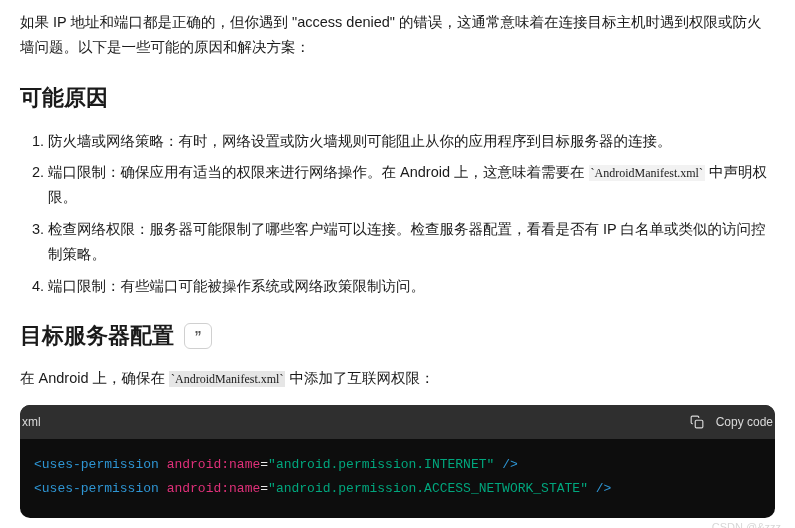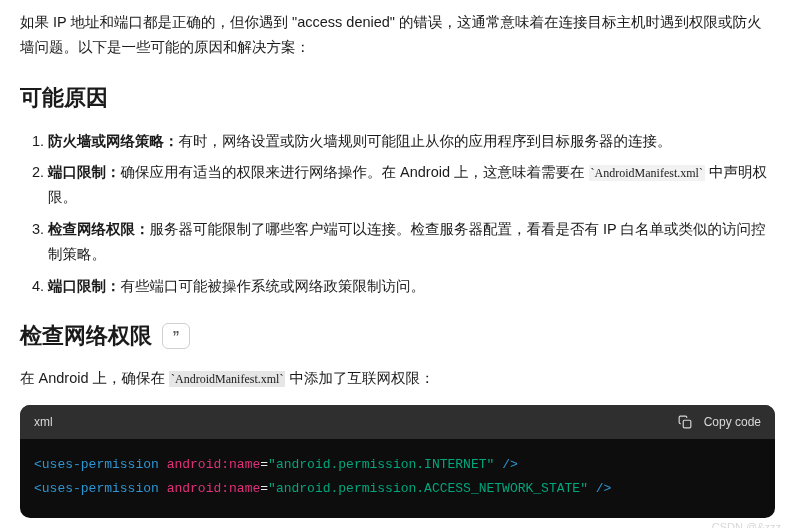--- a/index.html
+++ b/index.html
@@ -22,21 +22,21 @@
       gap: 10px;
     }
     ol {
       padding-left: 28px;
       margin-bottom: 16px;
     }
     ol li {
       margin-bottom: 6px;
       line-height: 1.75;
     }
-    .strong { font-weight: 700; }
+    .strong { font-weight: 400; }
     .codeinline {
       font-family: Liberation Serif, serif;
       background: #f2f2f2;
       padding: 1px 2px;
       font-size: 12px;
     }
     .codeinline.hl { background: #e6e6e6; }
     .quote-badge {
       display: inline-flex;
       align-items: center;
@@ -56,21 +56,21 @@
       overflow: hidden;
       color: #e8e8e8;
       font-family: Consolas, Monaco, "Courier New", monospace;
       font-size: 13px;
     }
     .codeblock .cb-header {
       background: #2f2f2f;
       display: flex;
       justify-content: space-between;
       align-items: center;
-      padding: 7px 14px;
+      padding: 7px 2px;
       font-size: 12px;
       color: #d9d9d9;
       font-family: -apple-system, sans-serif;
     }
     .copybtn {
       display: inline-flex;
       align-items: center;
       gap: 12px;
       cursor: pointer;
       color: #d9d9d9;
@@ -104,21 +104,21 @@
   </li>
   <li>
     <span class="strong">检查网络权限：</span><span>服务器可能限制了哪些客户端可以连接。检查服务器配置，看看是否有 IP 白名单或类似的访问控制策略。</span>
   </li>
   <li>
     <span class="strong">端口限制：</span><span>有些端口可能被操作系统或网络政策限制访问。</span>
   </li>
 </ol>
 
 <h2>
-  <span>检查网络权限</span>
+  <span>目标服务器配置</span>
   <span class="quote-badge">”</span>
 </h2>
 
 <p>
   <span>在 Android 上，确保在 </span><span class="codeinline hl">`AndroidManifest.xml`</span><span> 中添加了互联网权限：</span>
 </p>
 
 <div class="codeblock">
   <div class="cb-header">
     <span>xml</span>

